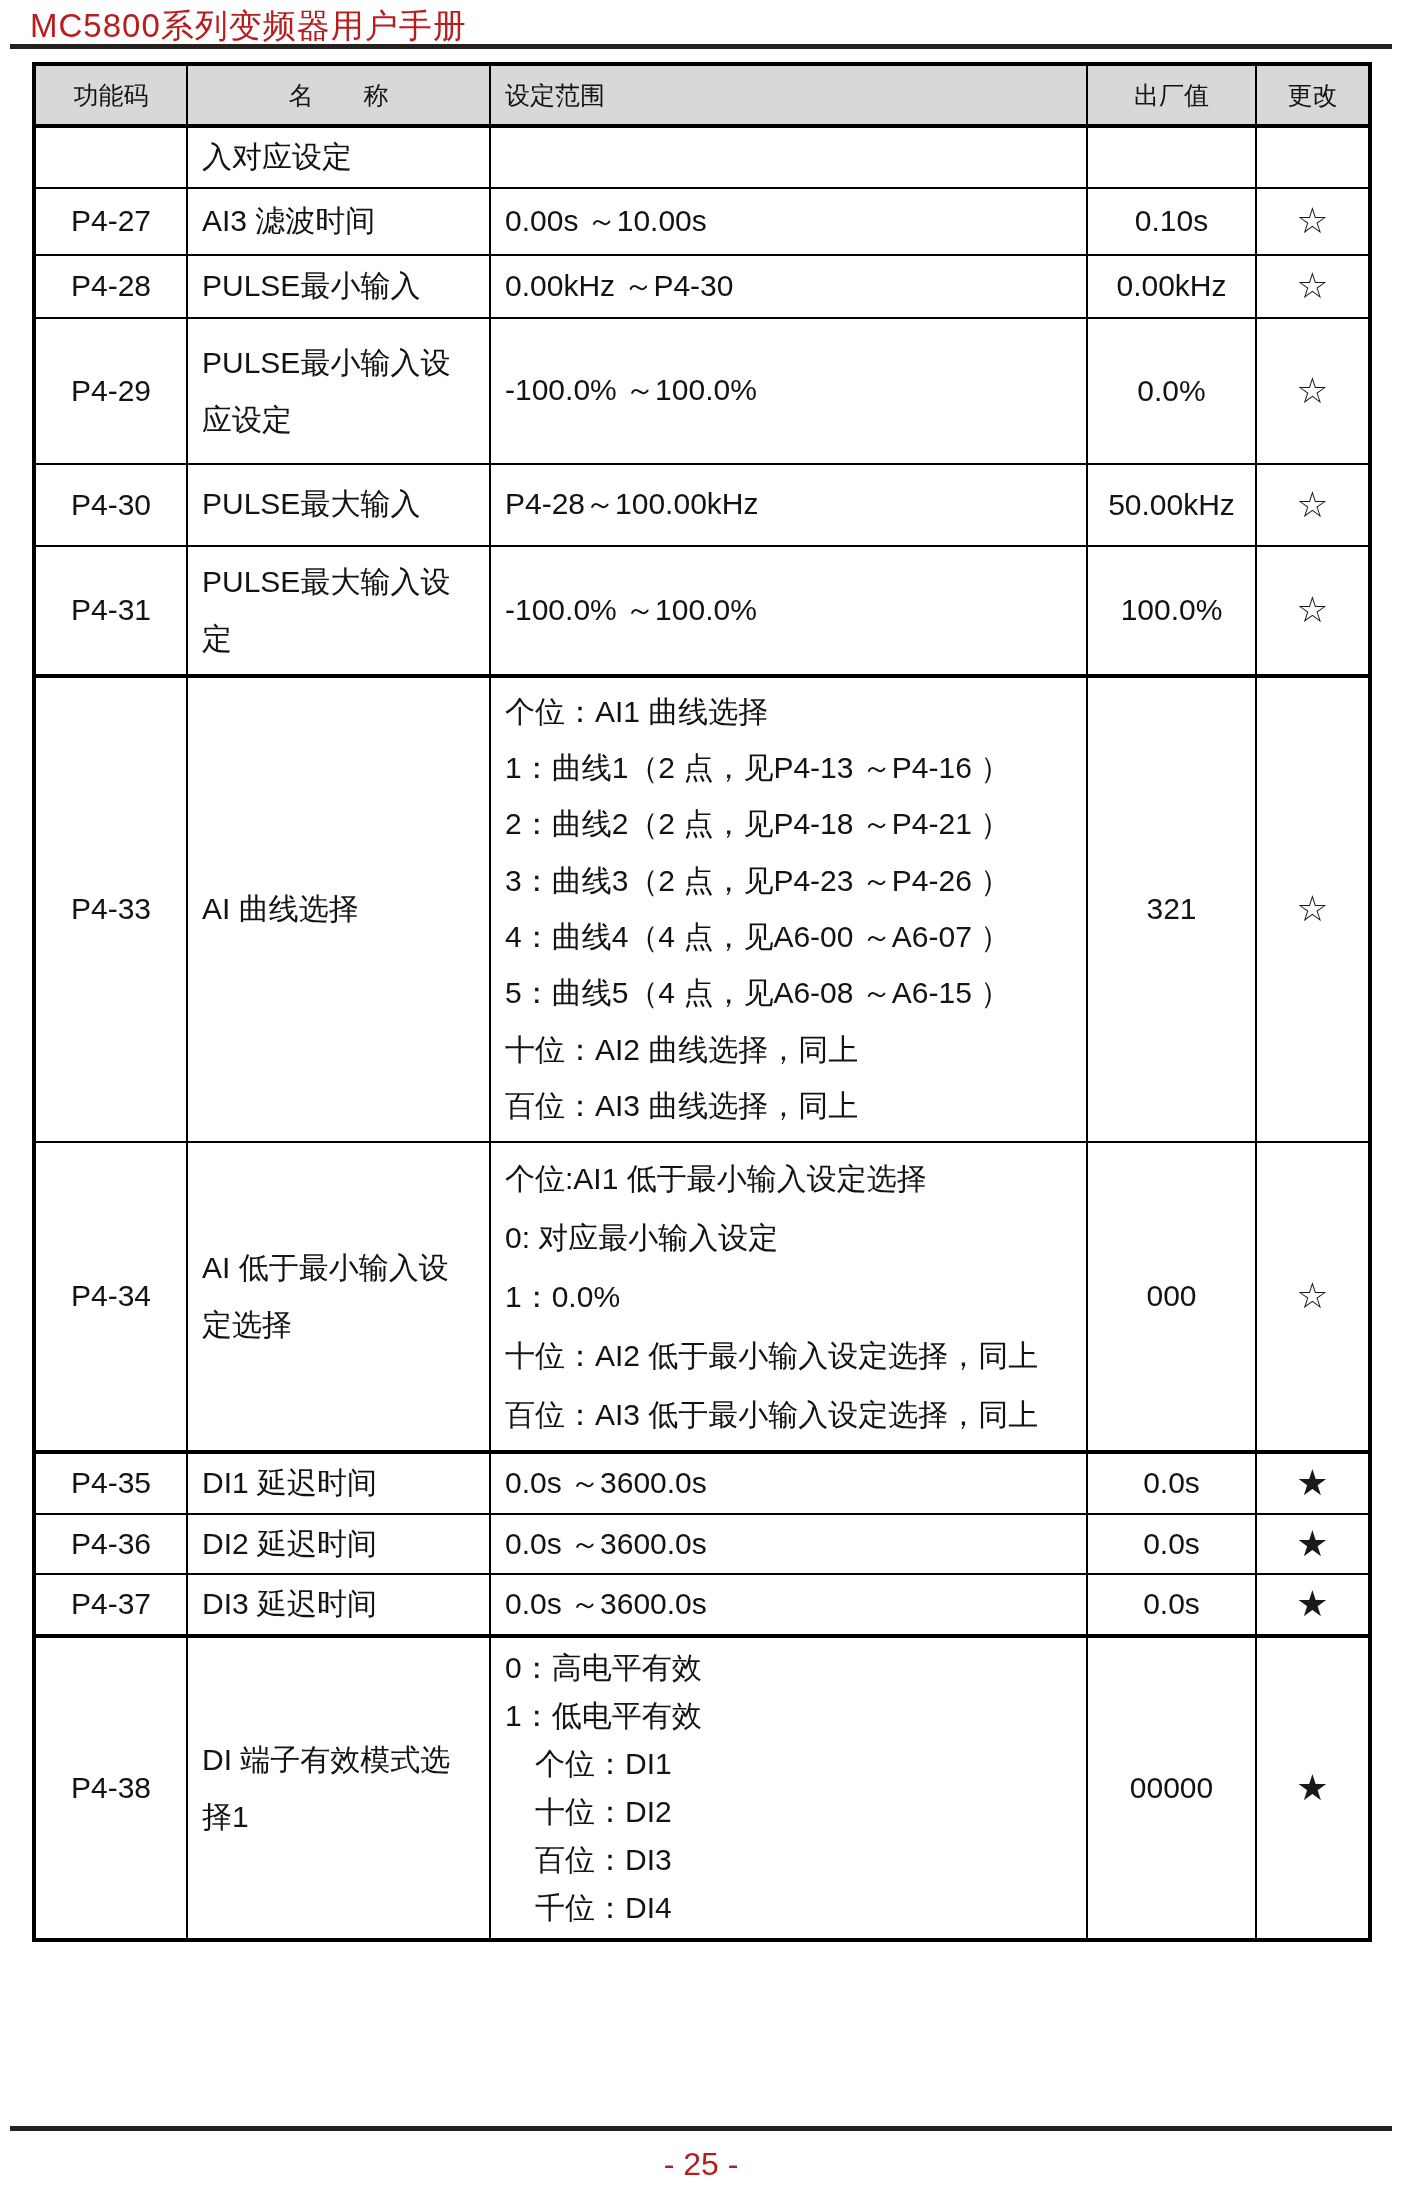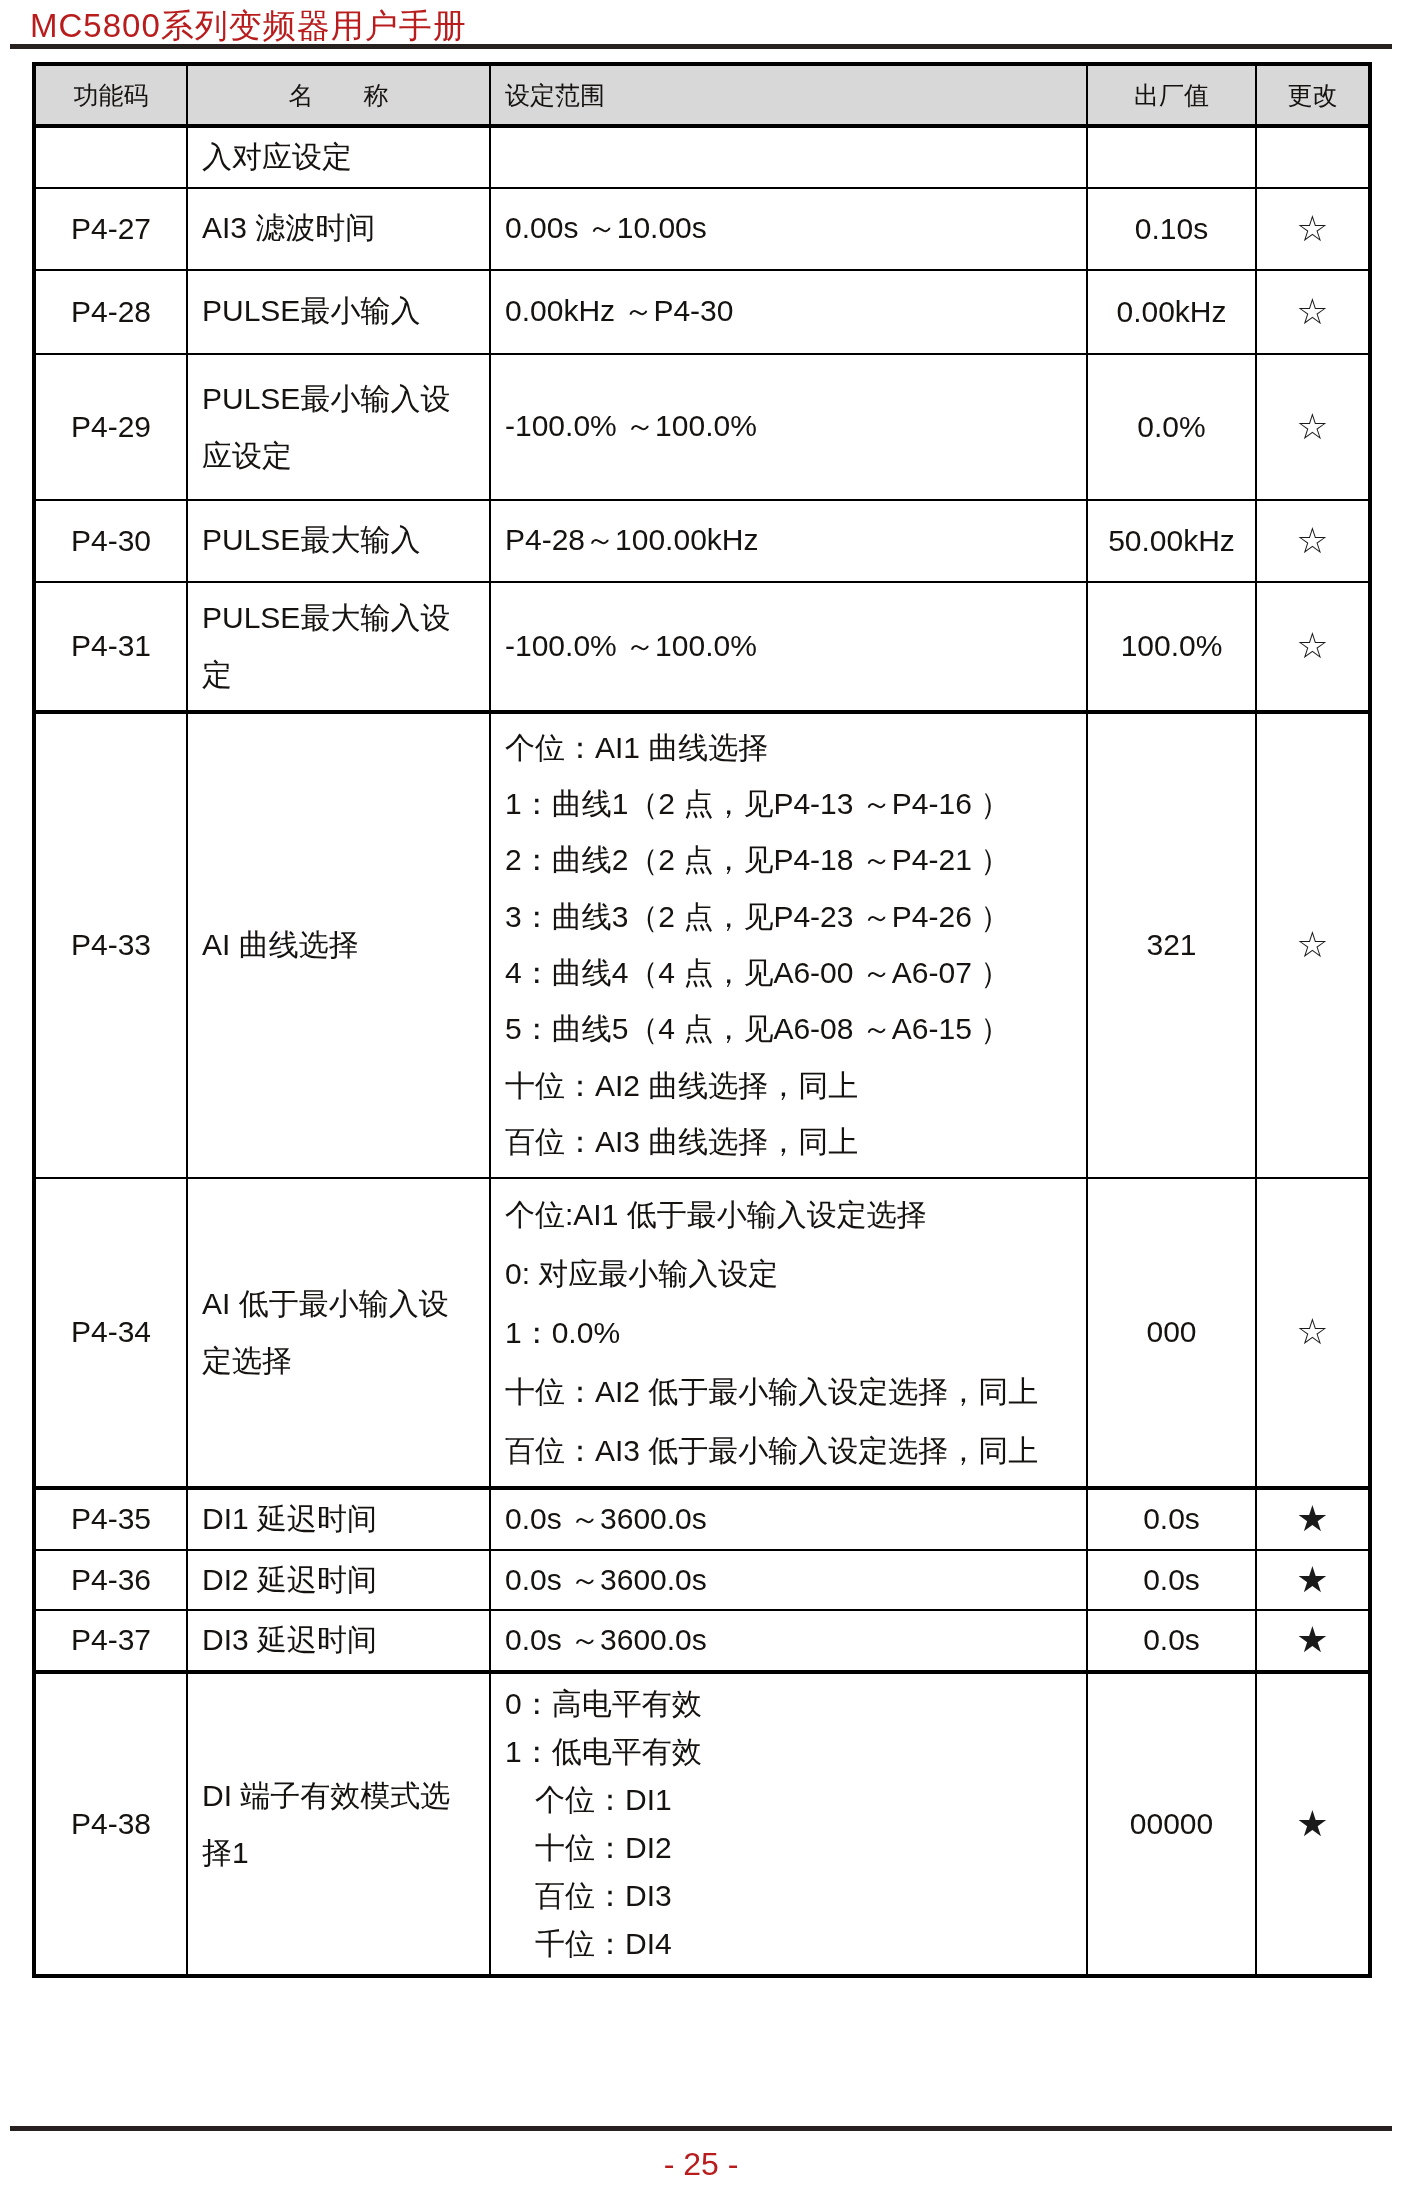--- a/index.html
+++ b/index.html
@@ -56,22 +56,22 @@
     padding:6px 8px 6px 14px;
     white-space:pre-line;
     line-height:1.55;
   }
   td.def { text-align:center; }
   td.chg { text-align:center; font-size:36px; color:#1a1a1a; }
 
   
   tr.h-hd   { height:62px; }
   tr.h-cont { height:60px; }
-  tr.h-27   { height:82px; }
-  tr.h-28   { height:84px; }
+  tr.h-27   { height:67px; }
+  tr.h-28   { height:63px; }
   tr.h-29   { height:146px; }
   tr.h-30   { height:82px; }
   tr.h-31   { height:130px; }
   tr.h-32   { height:158px; }
   tr.h-33   { height:460px; }
   tr.h-34   { height:296px; }
   tr.h-35   { height:52px; }
   tr.h-36   { height:56px; }
   tr.h-37   { height:55px; }
   tr.h-38   { height:288px; }

